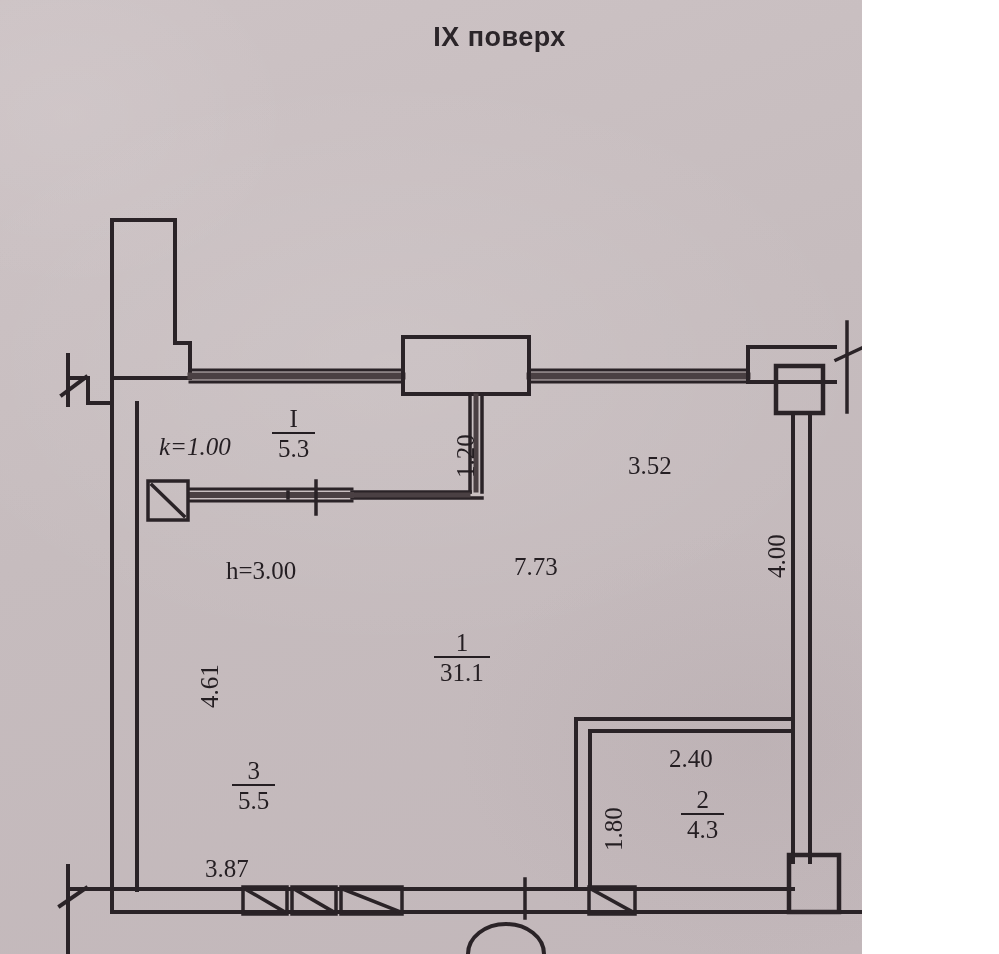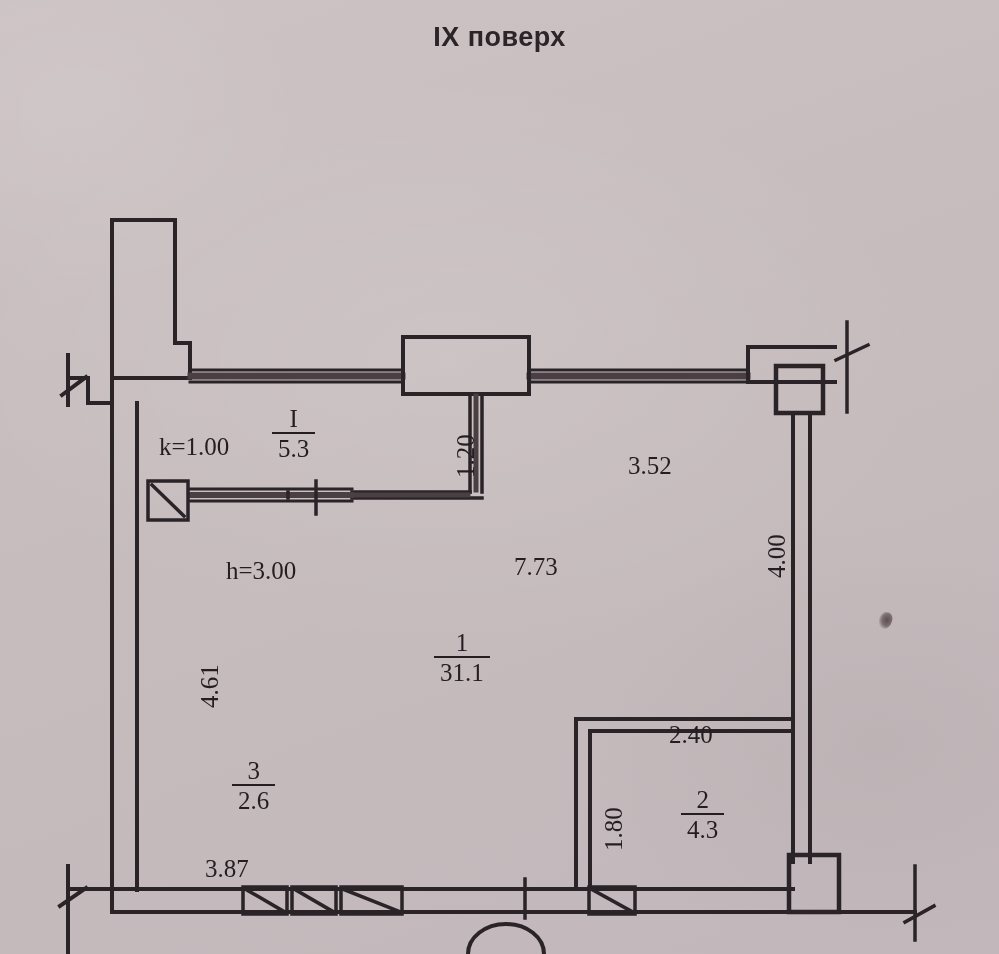--- a/index.html
+++ b/index.html
@@ -2,21 +2,21 @@
 <html><head>
 <meta charset="utf-8">
 <style>
   html, body {
     margin: 0;
     padding: 0;
     background: #ffffff;
   }
   #plan-root {
     position: relative;
-    width: 999px;
+    width: 862px;
     height: 954px;
     background: #86efac;
     font-family: "Liberation Serif", serif;
     overflow: hidden;
   }
   
   #paper-texture {
     position: absolute;
     inset: 0;
     background:
@@ -229,21 +229,21 @@
         <path d="M468 954 A 38 30 0 0 1 544 954"></path>
       </g>
 
       <g stroke-width="4">
         <path d="M112 580 L112 889"></path>
       </g>
 
     </g>
   </svg>
 
-  <div class="lbl lbl-note" style="left:159px; top:433px;">k=1.00</div>
+  <div class="lbl lbl-note" style="left:159px; top:433px;font-style:italic;">k=1.00</div>
 
   <div class="frac" style="left:272px; top:405px;">
     <span class="num">I</span>
     <span class="den">5.3</span>
   </div>
 
   <div class="lbl lbl-dim rot90" style="left:452px; top:478px;">1.20</div>
 
   <div class="lbl lbl-dim" style="left:628px; top:452px;">3.52</div>
 
@@ -255,24 +255,24 @@
 
   <div class="lbl lbl-dim rot90" style="left:196px; top:708px;">4.61</div>
 
   <div class="frac" style="left:434px; top:629px;">
     <span class="num">1</span>
     <span class="den">31.1</span>
   </div>
 
   <div class="frac" style="left:232px; top:757px;">
     <span class="num">3</span>
-    <span class="den">2.6</span>
-  </div>
-
-  <div class="lbl lbl-dim" style="left:669px; top:721px;">2.40</div>
+    <span class="den">5.5</span>
+  </div>
+
+  <div class="lbl lbl-dim" style="left:669px; top:745px;">2.40</div>
 
   <div class="lbl lbl-dim rot90" style="left:600px; top:851px;">1.80</div>
 
   <div class="frac" style="left:681px; top:786px;">
     <span class="num">2</span>
     <span class="den">4.3</span>
   </div>
 
   <div class="lbl lbl-dim" style="left:205px; top:855px;">3.87</div>
 

